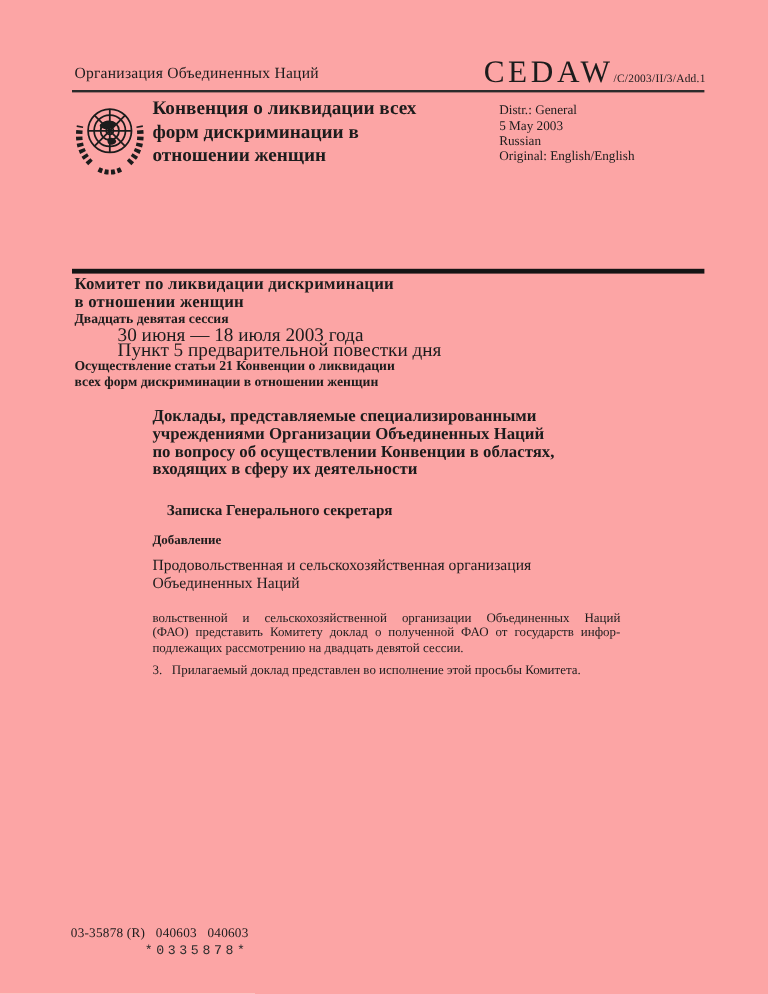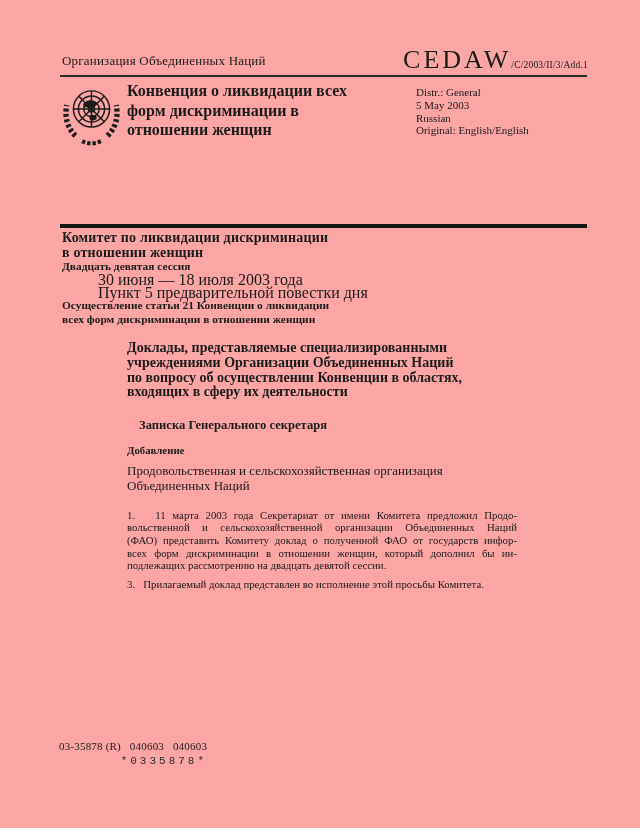--- a/index.html
+++ b/index.html
@@ -36,21 +36,21 @@
   .main { position:absolute; left:127px; top:341px; width:390px; }
   .report-title { font-size:14px; line-height:14.8px; font-weight:700; white-space:pre-line; }
   .subtitle { margin-top:19px; font-size:12.6px; line-height:13px; font-weight:700;margin-left:12px; }
   .addendum { margin-top:13px; font-size:10.8px; line-height:11px; font-weight:700; }
   .section-heading { margin-top:8px; font-size:13px; line-height:14.8px; font-weight:400; white-space:pre-line; }
   .paras { margin-top:15px; }
   .para  { margin-bottom:6.5px; font-size:10.8px; line-height:12.6px; }
   .pline { text-align:justify; }
   .pline.just { text-align-last:justify; }
 
-  .footer { position:absolute; left:59px; top:740px; }
+  .footer { position:absolute; left:59px; top:772px; }
   .doc-number { font-size:11px; white-space:pre; letter-spacing:.2px; }
   .barcode { margin-top:3px; font-family:"Liberation Mono","DejaVu Sans Mono",monospace;
              font-size:11px; letter-spacing:3px; color:#2e2e2e;text-align:right; }
 </style>
 </head>
 <body>
 
 <div class="page">
 
   <div class="org-name">Организация Объединенных Наций</div>
@@ -112,24 +112,22 @@
     <div class="report-title">Доклады, представляемые специализированными
 учреждениями Организации Объединенных Наций
 по вопросу об осуществлении Конвенции в областях,
 входящих в сферу их деятельности</div>
     <div class="subtitle">Записка Генерального секретаря</div>
     <div class="addendum">Добавление</div>
     <div class="section-heading">Продовольственная и сельскохозяйственная организация
 Объединенных Наций</div>
     <div class="paras" id="paras">
         <div class="para">
-          <div class="pline just">1.&nbsp;&nbsp;&nbsp;11 марта 2003 года Секретариат от имени Комитета предложил Продо-</div>
           <div class="pline just">вольственной и сельскохозяйственной организации Объединенных Наций</div>
           <div class="pline just">(ФАО) представить Комитету доклад о полученной ФАО от государств инфор-</div>
-          <div class="pline just">всех форм дискриминации в отношении женщин, который дополнил бы ин-</div>
           <div class="pline">подлежащих рассмотрению на двадцать девятой сессии.</div>
         </div>
         <div class="para">
           <div class="pline">3.&nbsp;&nbsp;&nbsp;Прилагаемый доклад представлен во исполнение этой просьбы Комитета.</div>
         </div>
       </div>
   </div>
 
   <div class="footer">
     <div class="doc-number">03-35878 (R)   040603   040603</div>

